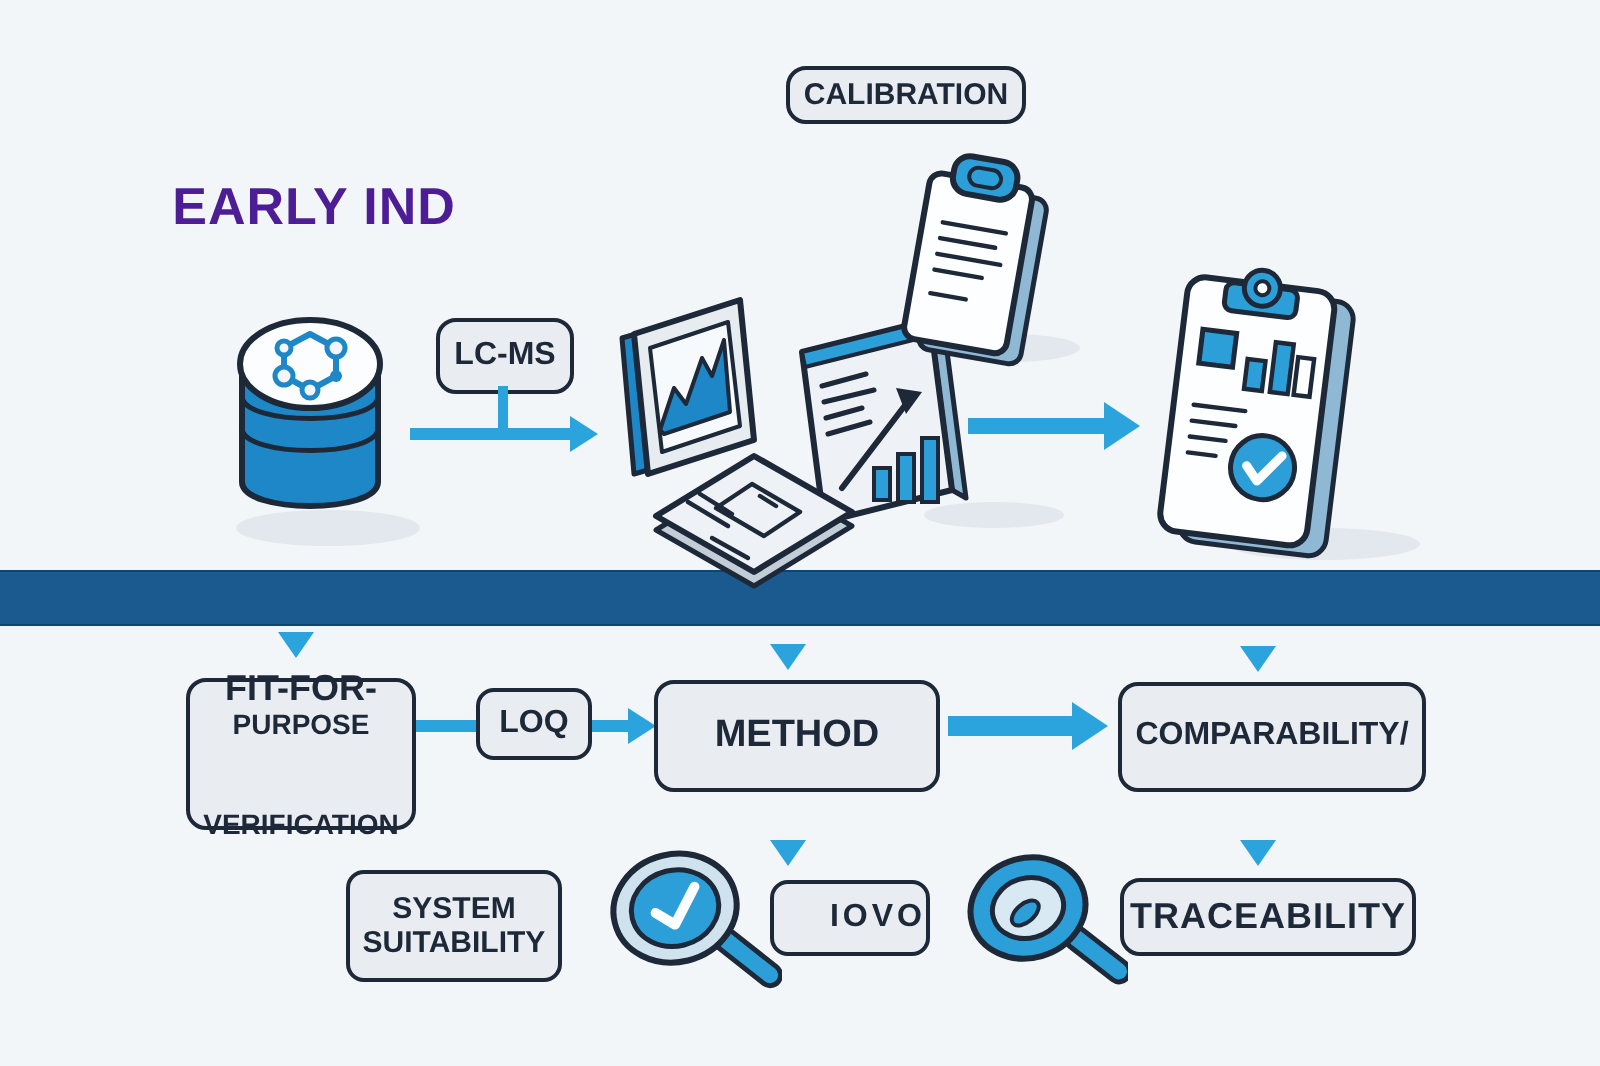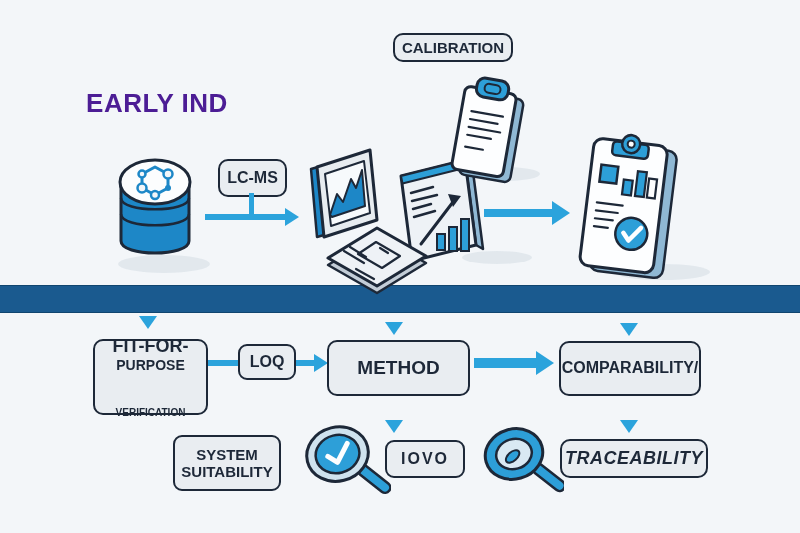--- a/index.html
+++ b/index.html
@@ -67,39 +67,39 @@
 
   <div class="hline" style="left:207px; top:360px; width:31px; height:6px;"></div>
   <div class="harrow" style="left:295px; top:360px; width:19px; height:6px;"></div>
   <div class="harrow big" style="left:474px; top:358px; width:62px; height:10px;"></div>
   <div class="varrow" style="left:394px; top:398px; height:22px;"></div>
   <div class="varrow" style="left:629px; top:398px; height:22px;"></div>
 
   <div class="pill" style="left:93px; top:339px; width:115px; height:76px;">
     <span style="font-size:18px;text-align:center;">FIT-FOR-</span>
     <span style="font-size:14px;">PURPOSE</span>
-    <span style="font-size:10px;margin-top:34px;">VERIFICATION</span>
+    <span style="font-size:14px;margin-top:34px;">VERIFICATION</span>
   </div>
   <div class="pill" style="left:238px; top:344px; width:58px; height:36px; font-size:16px; border-radius:9px;">
     <span>LOQ</span>
   </div>
   <div class="pill" style="left:327px; top:340px; width:143px; height:56px; font-size:19px;">
     <span>METHOD</span>
   </div>
-  <div class="pill" style="left:559px; top:341px; width:142px; height:55px; font-size:16px;">
+  <div class="pill" style="left:559px; top:341px; width:154px; height:55px; font-size:16px;">
     <span>COMPARABILITY/</span>
   </div>
   <div class="pill" style="left:173px; top:435px; width:108px; height:56px; font-size:15px; border-radius:9px;">
     <span>SYSTEM</span>
     <span>SUITABILITY</span>
   </div>
-  <div class="pill" style="left:385px; top:440px; width:80px; height:38px; font-size:16px; letter-spacing:2px; border-radius:9px;">
+  <div class="pill" style="left:385px; top:440px; width:80px; height:38px; font-size:16px; letter-spacing:2px; border-radius:9px;align-items:flex-end;">
     <span>IOVO</span>
   </div>
-  <div class="pill" style="left:560px; top:439px; width:148px; height:39px; font-size:18px; letter-spacing:.5px;font-style:italic;">
+  <div class="pill" style="left:560px; top:439px; width:148px; height:39px; font-size:18px; letter-spacing:.5px;">
     <span>TRACEABILITY</span>
   </div>
 
   <div class="icon" style="left:105px; top:136px;">
     <svg width="100" height="135" viewBox="0 0 100 135">
       <path d="M16 50 L16 105 C16 121 84 121 84 105 L84 50 Z" fill="#1d87c7" stroke="#1d2838" stroke-width="3" stroke-linejoin="round"></path>
       <path d="M16 62 C16 77 84 77 84 62" fill="none" stroke="#1d2838" stroke-width="2.5"></path>
       <path d="M16 78 C16 93 84 93 84 78" fill="none" stroke="#1d2838" stroke-width="2.5"></path>
       <ellipse cx="50" cy="46" rx="35" ry="22" fill="#fcfdfe" stroke="#1d2838" stroke-width="3"></ellipse>
       <path d="M50 31 L63 38 L63 52 L50 59 L37 52 L37 38 Z" fill="none" stroke="#1d87c7" stroke-width="3" stroke-linejoin="round"></path>

